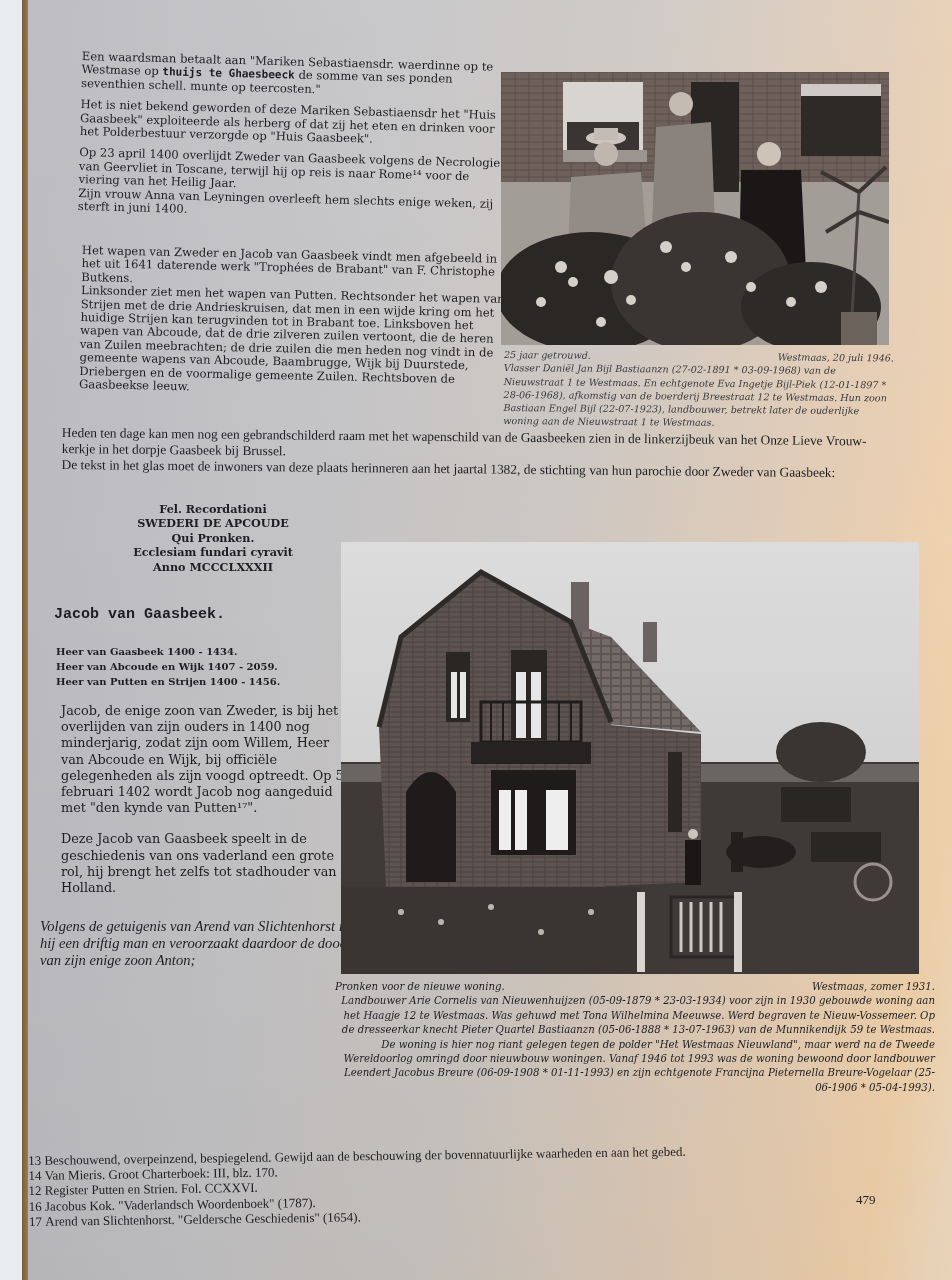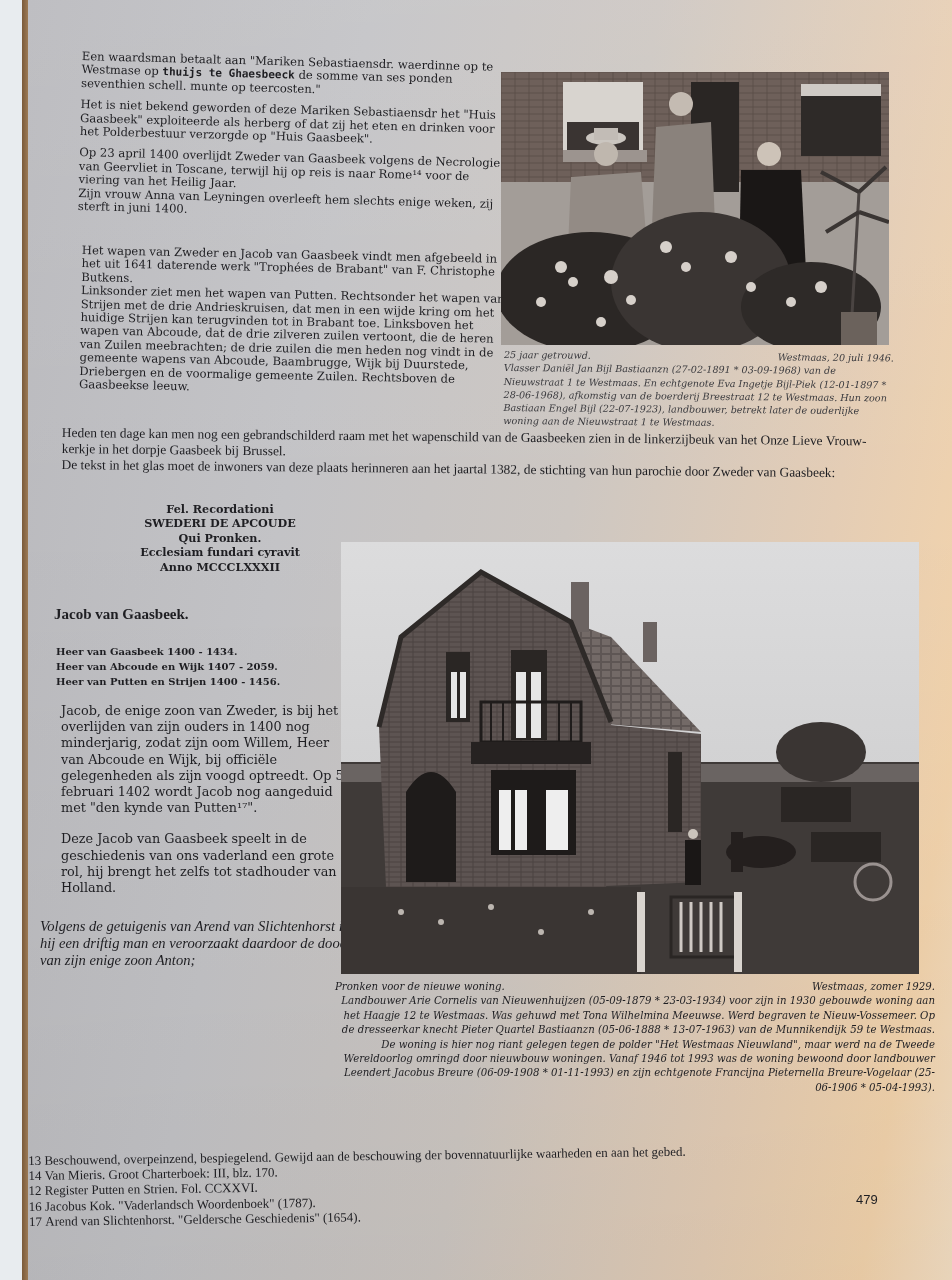--- a/index.html
+++ b/index.html
@@ -17,45 +17,45 @@
       position: absolute; left: 0; top: 0; width: 924px; height: 1280px;
       background: linear-gradient(180deg, rgba(255,255,255,0.08) 0%, rgba(0,0,0,0) 40%, rgba(0,0,0,0.05) 100%);
     }
     .txt { position: absolute; font-size: 11.6px; line-height: 13.4px; }
     .txt p { margin: 0 0 8px 0; }
     .bold { font-weight: bold; font-family: "DejaVu Sans Mono", monospace; font-size: 11px; }
     .block1 { left: 54px; top: 50px; width: 430px; transform: rotate(1.5deg); transform-origin: left top; }
     .block2 { left: 54px; top: 244px; width: 435px; transform: rotate(1.2deg); transform-origin: left top; }
     .block3 { left: 34px; top: 425px; width: 830px; font-family: "Liberation Serif", serif; font-size: 13.4px; line-height: 16.2px; transform: rotate(0.6deg); transform-origin: left top; }
     .inscription {
-      position: absolute; left: 72px; top: 502px; width: 240px; text-align: center;
+      position: absolute; left: 65px; top: 502px; width: 240px; text-align: center;
       font-family: "DejaVu Serif", serif; font-weight: bold; font-size: 11.2px; line-height: 14.4px;
     }
     .heading {
-      position: absolute; left: 26px; top: 606px; font-family: Liberation Serif, serif;
+      position: absolute; left: 26px; top: 606px; font-family: Liberation Mono, monospace;
       font-weight: bold; font-size: 15px;
     }
     .lords { position: absolute; left: 28px; top: 644px; width: 300px; font-size: 10px; line-height: 15.2px; font-weight: bold; }
     .lords div { white-space: nowrap; }
     .left-col { position: absolute; left: 16px; top: 703px; width: 300px; font-size: 12.8px; line-height: 16.2px; }
     .left-col p { margin: 0 0 15px 17px; }
     .left-col2 { position: absolute; left: 12px; top: 918px; width: 310px; font-family: "Liberation Serif", serif; font-size: 14.6px; line-height: 17px; }
     .left-col2 p { margin: 0 0 16px 0; font-style: italic; }
     .photo { position: absolute; overflow: hidden; }
     .photo1 { left: 473px; top: 72px; width: 388px; height: 273px; background: #2a2624; }
     .photo2 { left: 313px; top: 542px; width: 578px; height: 432px; background: #d7d7d8; }
     .caption {
       position: absolute; font-style: italic; font-family: "DejaVu Serif", serif;
     }
     .cap1 { left: 476px; top: 348px; width: 390px; font-size: 9.6px; line-height: 13.3px; color: #3a3a3e; transform: rotate(0.5deg); transform-origin: left top; }
     .cap2 { left: 307px; top: 980px; width: 600px; font-size: 10.2px; line-height: 14.4px; text-align: right; }
     .cap-row { display: flex; justify-content: space-between; }
     .footnotes { position: absolute; left: 0px; top: 1153px; width: 700px; font-family: "Liberation Serif", serif; font-size: 13px; line-height: 15.2px; transform: rotate(-0.8deg); transform-origin: left top; }
     .footnotes .fn { display: flex; }
-    .pagenum { position: absolute; left: 828px; top: 1192px; font-size: 13px; font-family: Liberation Sans, sans-serif; }
+    .pagenum { position: absolute; left: 828px; top: 1192px; font-size: 13px; font-family: Liberation Serif, serif; }
   </style>
 </head>
 <body>
 
 <div class="page">
   <div class="page-shade"></div>
 
   <div class="txt block1">
     <p><span>Een waardsman betaalt aan "Mariken Sebastiaensdr. waerdinne op te Westmase op </span><span class="bold">thuijs te Ghaesbeeck</span><span> de somme van ses ponden seventhien schell. munte op teercosten."</span></p>
     <p>Het is niet bekend geworden of deze Mariken Sebastiaensdr het "Huis Gaasbeek" exploiteerde als herberg of dat zij het eten en drinken voor het Polderbestuur verzorgde op "Huis Gaasbeek".</p>
@@ -237,21 +237,21 @@
         <line x1="360" y1="360" x2="360" y2="410"></line>
           <line x1="370" y1="360" x2="370" y2="410"></line>
         <line x1="380" y1="360" x2="380" y2="410"></line>
       </g>
       <rect x="393" y="350" width="8" height="80" fill="#d9d4cf"></rect>
     </svg>
   </div>
   <div class="caption cap2">
     <div class="cap-row">
       <span>Pronken voor de nieuwe woning.</span>
-      <span>Westmaas, zomer 1929.</span>
+      <span>Westmaas, zomer 1931.</span>
     </div>
     <div>Landbouwer Arie Cornelis van Nieuwenhuijzen (05-09-1879 * 23-03-1934) voor zijn in 1930 gebouwde woning aan het Haagje 12 te Westmaas. Was gehuwd met Tona Wilhelmina Meeuwse. Werd begraven te Nieuw-Vossemeer. Op de dresseerkar knecht Pieter Quartel Bastiaanzn (05-06-1888 * 13-07-1963) van de Munnikendijk 59 te Westmaas. De woning is hier nog riant gelegen tegen de polder "Het Westmaas Nieuwland", maar werd na de Tweede Wereldoorlog omringd door nieuwbouw woningen. Vanaf 1946 tot 1993 was de woning bewoond door landbouwer Leendert Jacobus Breure (06-09-1908 * 01-11-1993) en zijn echtgenote Francijna Pieternella Breure-Vogelaar (25-06-1906 * 05-04-1993).</div>
   </div>
 
   <div class="footnotes">
     <div class="fn"><span>13</span>&nbsp;<span>Beschouwend, overpeinzend, bespiegelend. Gewijd aan de beschouwing der bovennatuurlijke waarheden en aan het gebed.</span></div>
     <div class="fn"><span>14</span>&nbsp;<span>Van Mieris. Groot Charterboek: III, blz. 170.</span></div>
     <div class="fn"><span>12</span>&nbsp;<span>Register Putten en Strien. Fol. CCXXVI.</span></div>
     <div class="fn"><span>16</span>&nbsp;<span>Jacobus Kok. "Vaderlandsch Woordenboek" (1787).</span></div>
     <div class="fn"><span>17</span>&nbsp;<span>Arend van Slichtenhorst. "Geldersche Geschiedenis" (1654).</span></div>

